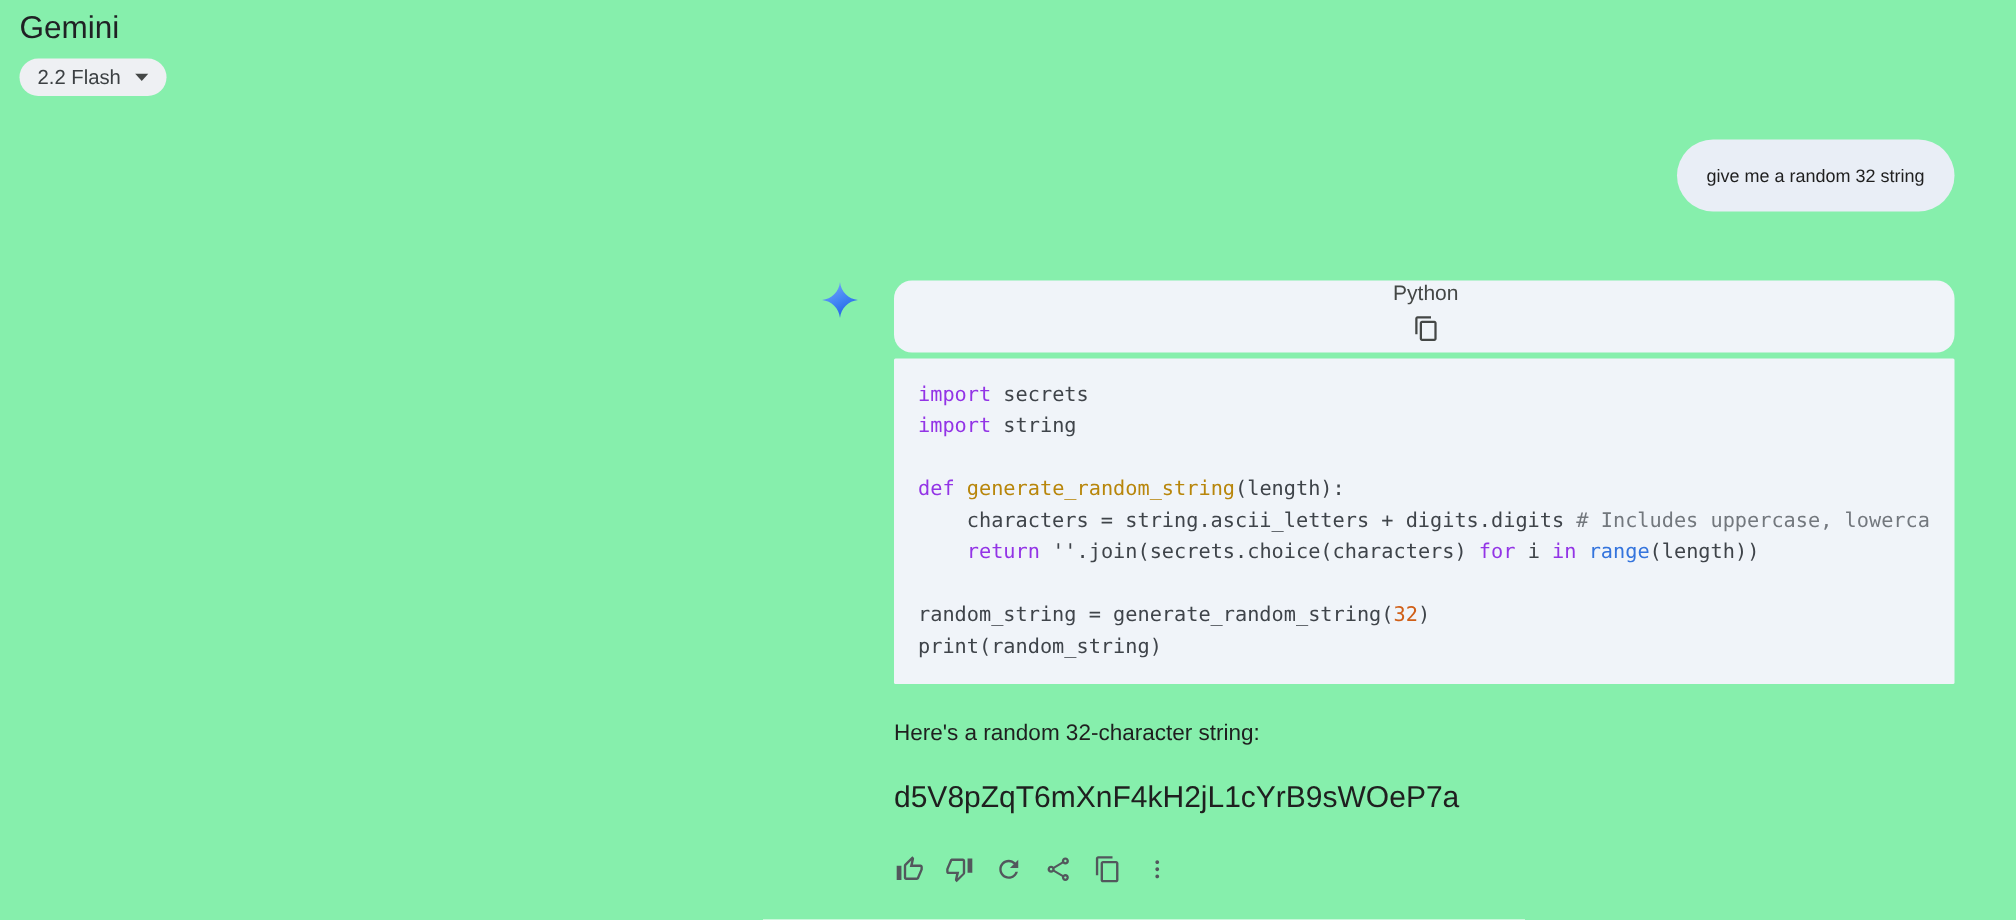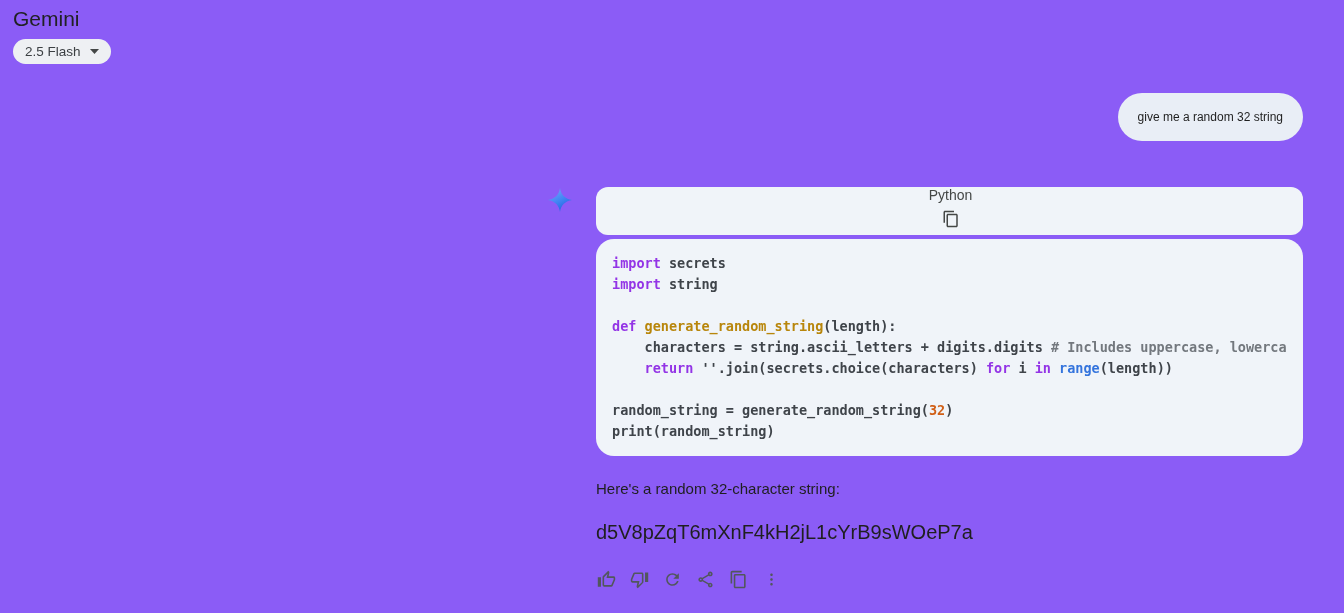--- a/index.html
+++ b/index.html
@@ -1,19 +1,19 @@
 <!DOCTYPE html>
 <html><head>
 <meta charset="utf-8">
 <style>
   * { margin:0; padding:0; box-sizing:border-box; }
   html,body { background:#ffffff; }
   .page {
     position:relative; width:1344px; height:613px; overflow:hidden;
-    background:#8b5cf6; font-family:"Liberation Sans", sans-serif;
+    background:#86efac; font-family:"Liberation Sans", sans-serif;
   }
 
   
   .app-header { position:absolute; left:13px; top:7px; }
   .app-title { font-size:21px; line-height:24px; color:#202124; font-weight:400; }
   .model-pill {
     margin-top:8px; display:inline-flex; align-items:center; gap:9px;
     height:25px; padding:0 12px; background:#eef0f3; border:none;
     border-radius:13px; font-size:13.5px; color:#3c4043; cursor:pointer;
     font-family:"Liberation Sans", sans-serif;
@@ -37,24 +37,24 @@
     display:flex; align-items:center; justify-content:space-between;
     padding:0 14px 0 16px;
     flex-direction:column;
   }
   .code-lang { font-size:14px; color:#444746; }
   .icon-btn {
     background:none; border:none; padding:4px; color:#444746;
     cursor:pointer; display:flex; align-items:center; justify-content:center;
   }
   .code-body {
-    margin-top:4px; background:#f0f4f9; border-radius:18px;
+    margin-top:4px; background:#f0f4f9; border-radius:1px;
     height:217px; padding:14px 16px; overflow:hidden;
     font-family:"DejaVu Sans Mono", monospace;
-    font-size:13.5px; line-height:21px; color:#3f444a;font-weight:bold;
+    font-size:13.5px; line-height:21px; color:#3f444a;
   }
   .code-line { min-height:21px; white-space:pre; }
   .tok-kw { color:#9334e6; }
   .tok-fn { color:#b8860b; }
   .tok-bi { color:#3474dd; }
   .tok-num { color:#d05f17;margin-top:48px; }
   .tok-cm { color:#73787e; }
   .tok-pl { color:#3f444a; }
 
   .intro  { margin-top:23px; font-size:15px; line-height:19px; color:#1f1f1f; }
@@ -68,21 +68,21 @@
   .action-btn svg { width:19px; height:19px; display:block; }
 </style>
 </head>
 <body>
 
 <div class="page">
 
   <div class="app-header">
     <div class="app-title">Gemini</div>
     <button class="model-pill">
-      <span>2.5 Flash</span>
+      <span>2.2 Flash</span>
       <svg width="9" height="5" viewBox="0 0 9 5">
           <path d="M0 0h9L4.5 5z" fill="#444746"></path>
         </svg>
     </button>
   </div>
 
   <div class="user-bubble">give me a random 32 string</div>
 
   <div class="sparkle">
     <svg width="24" height="24" viewBox="0 0 24 24">

